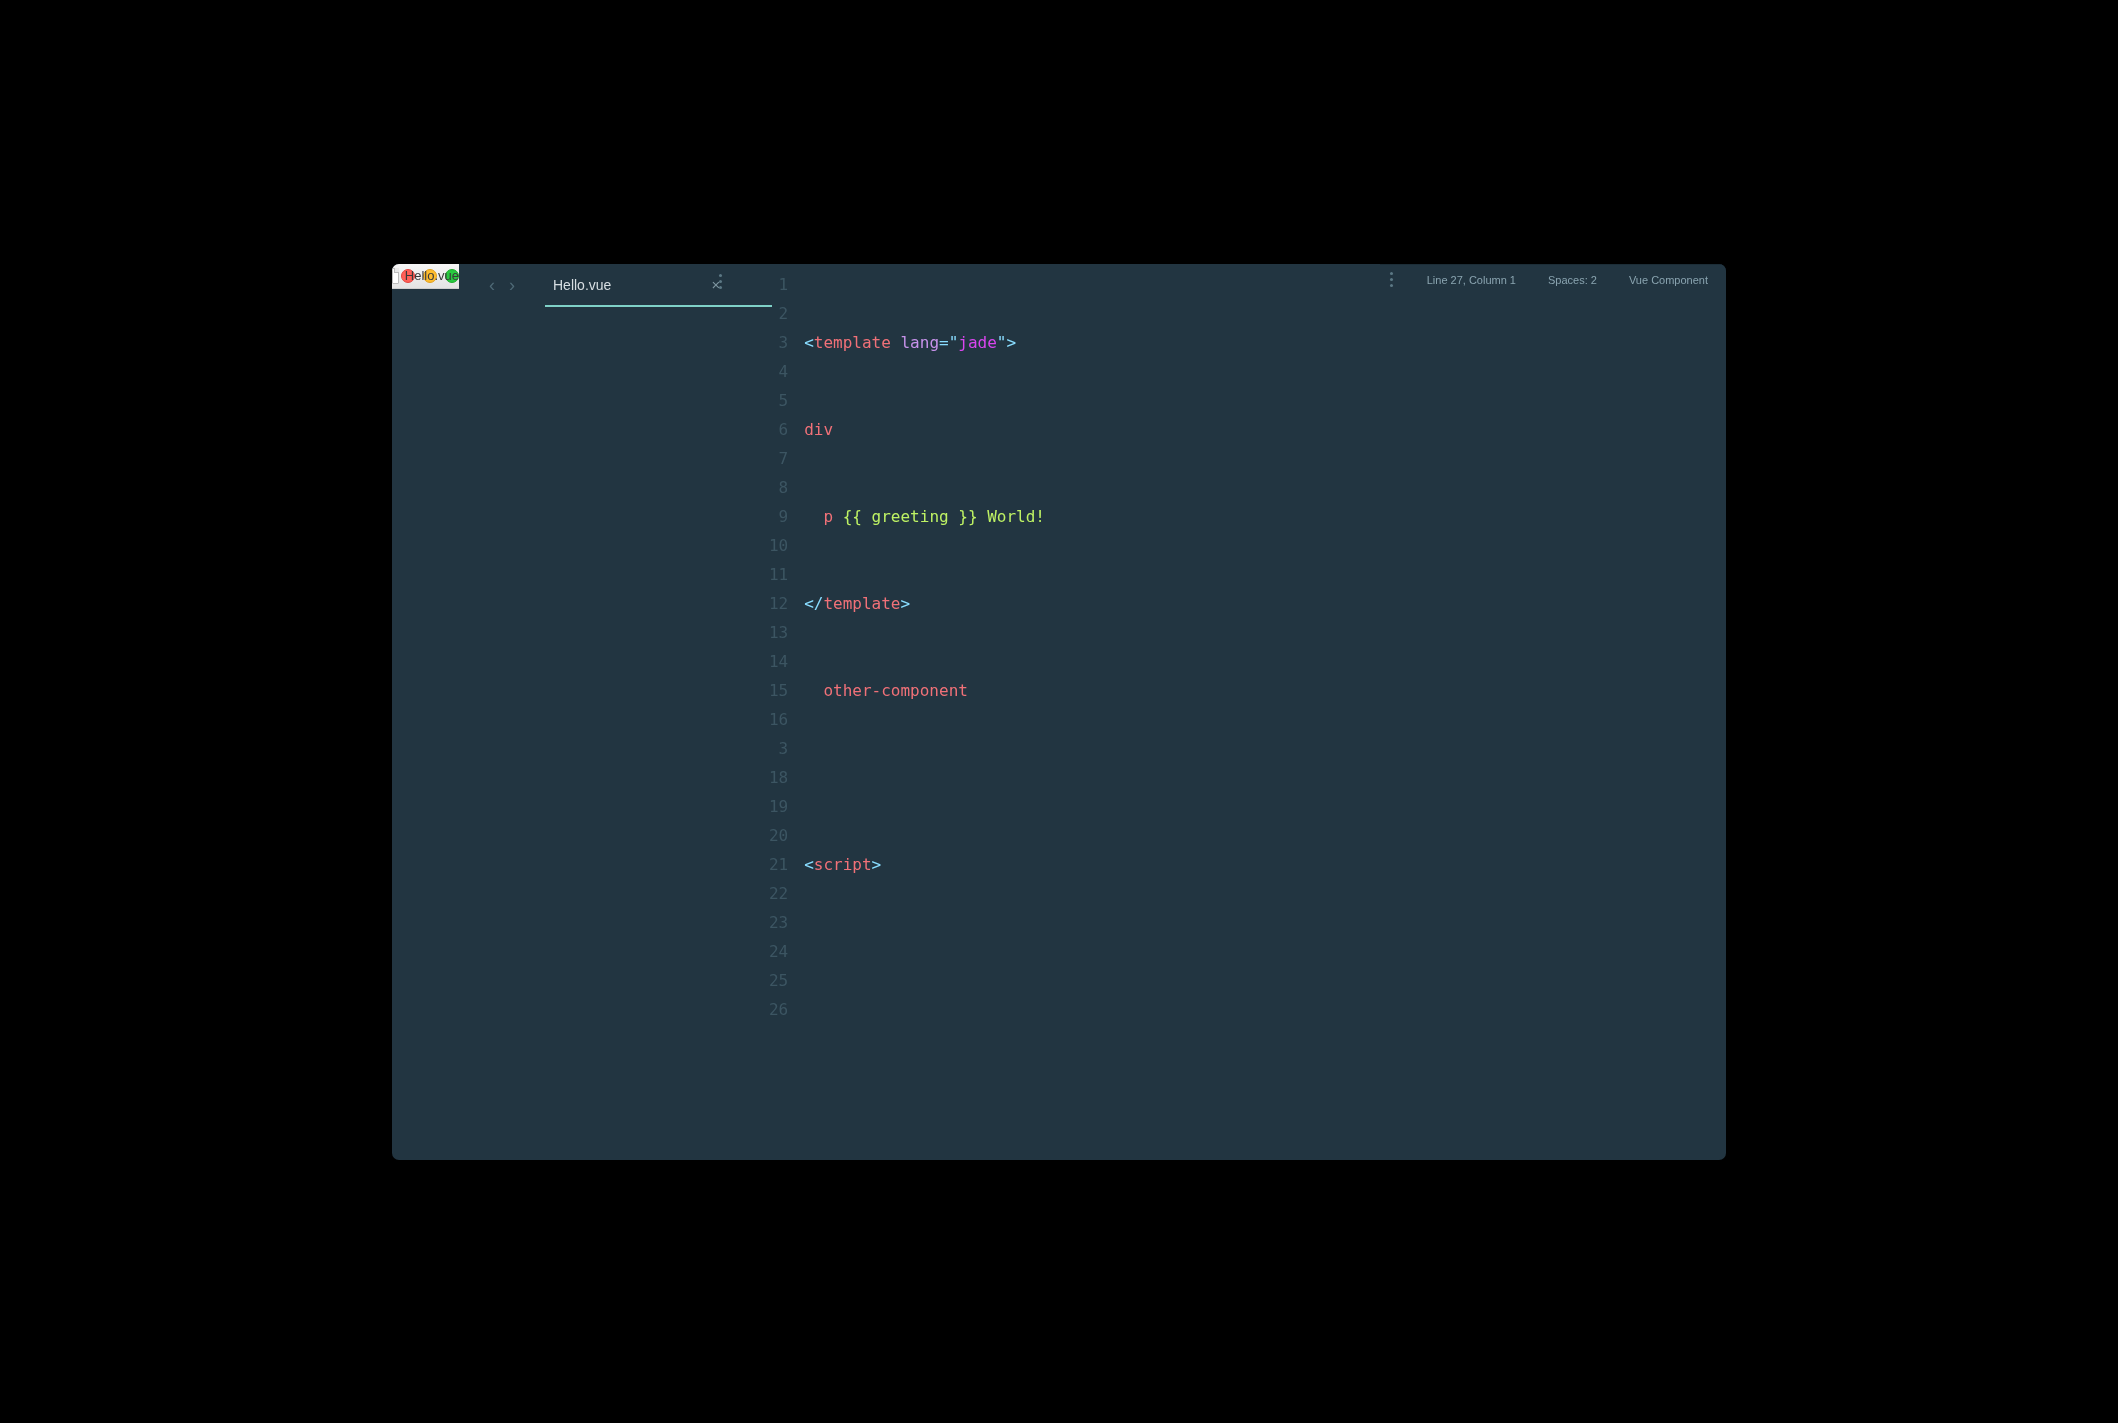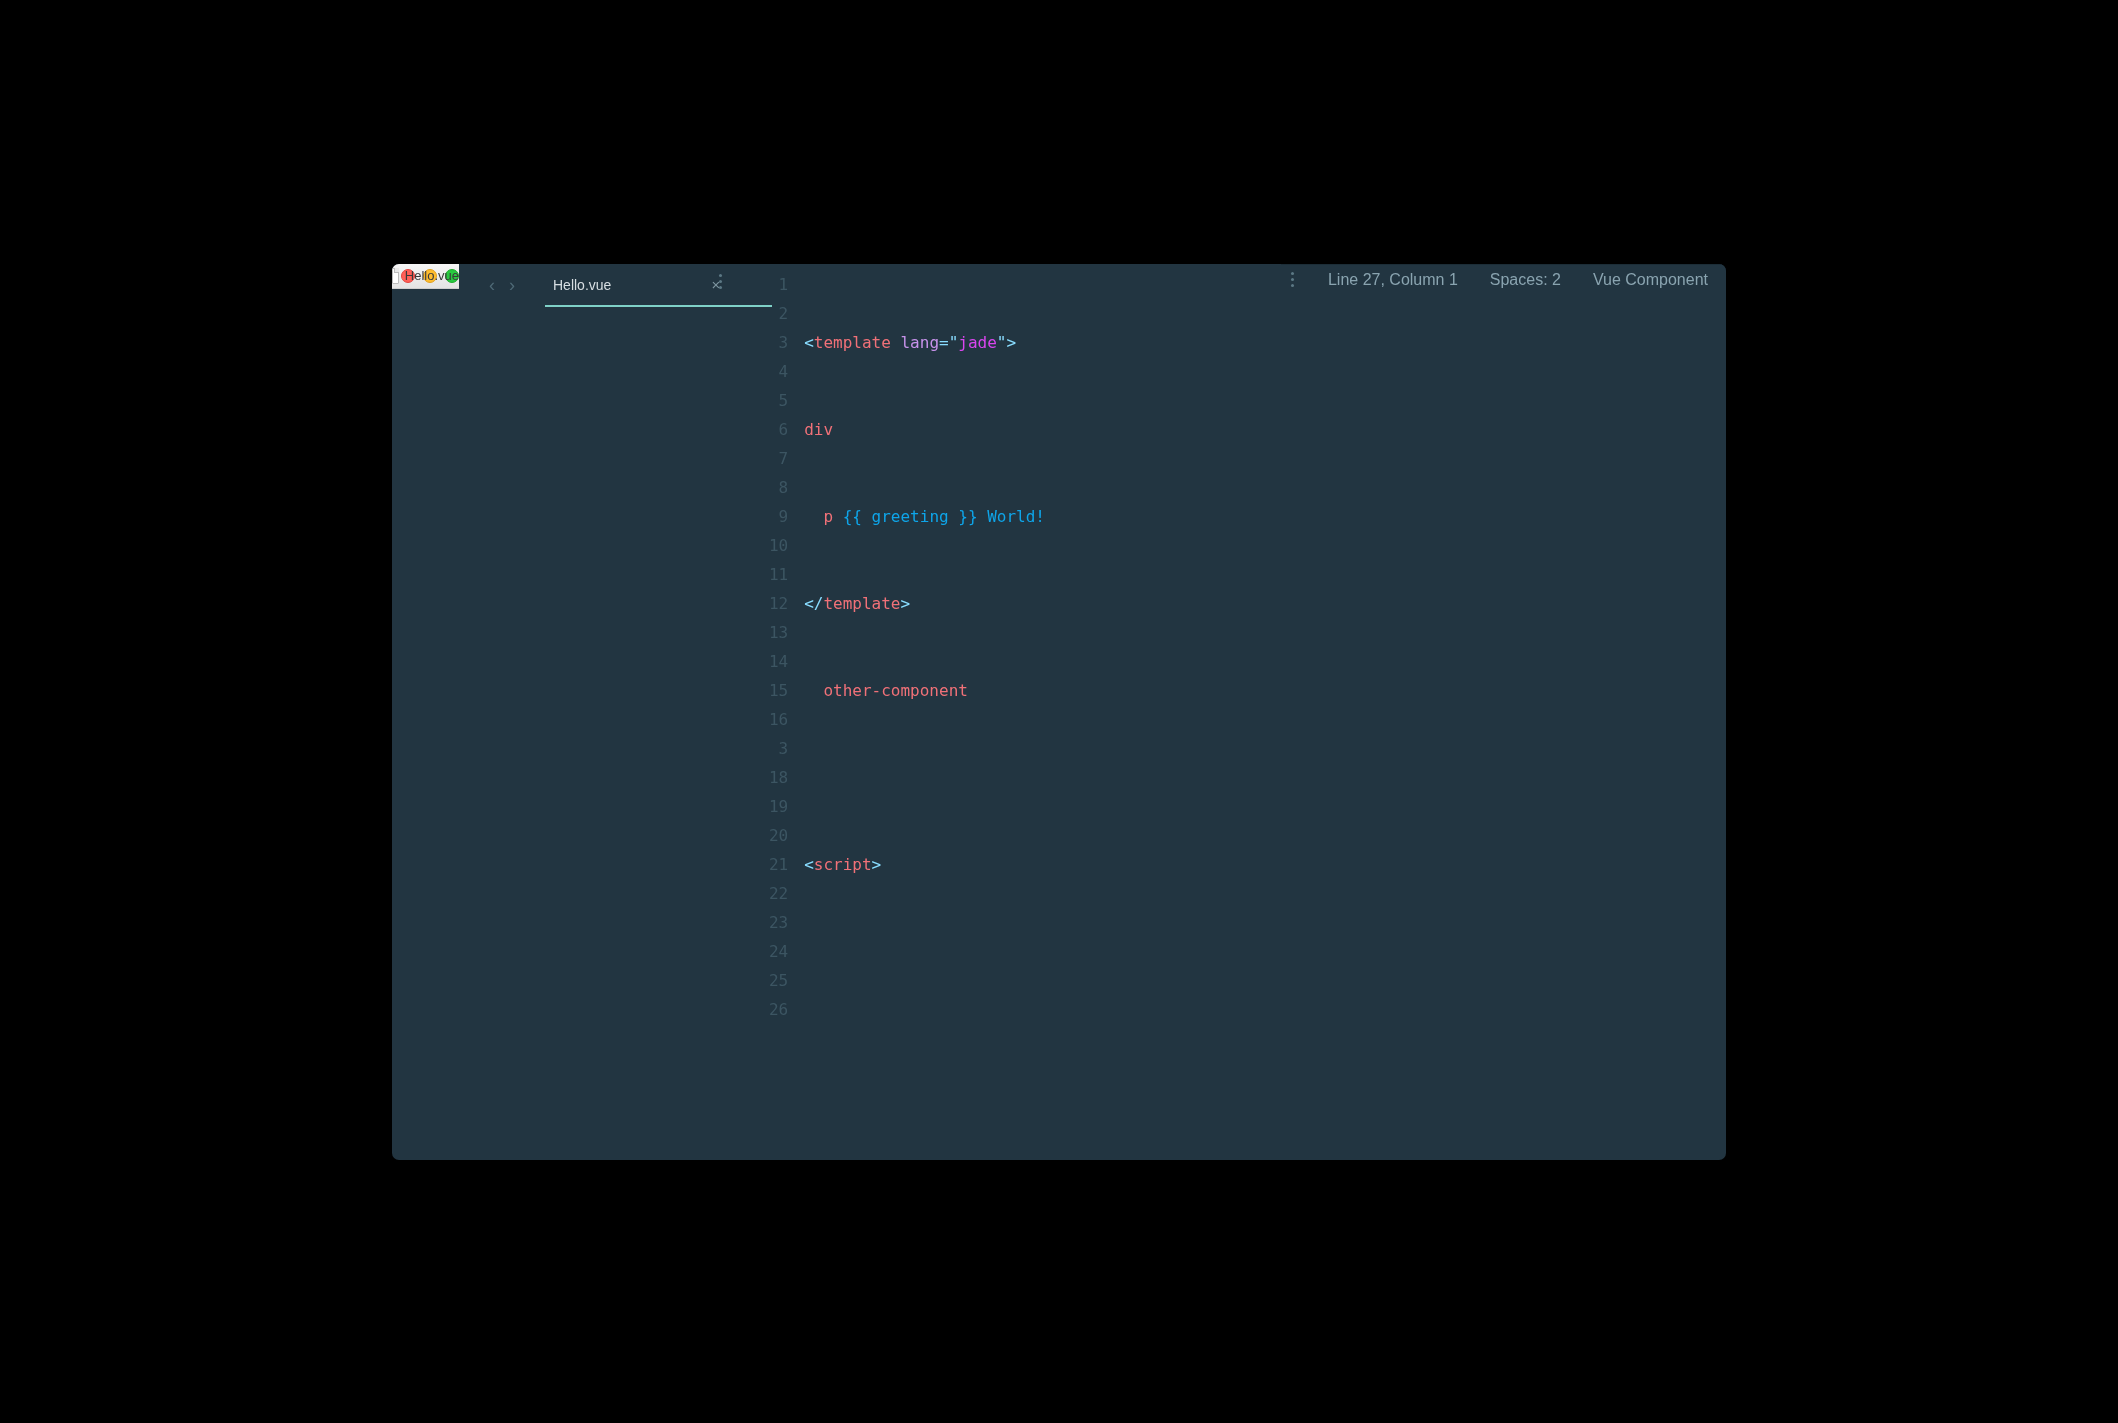--- a/index.html
+++ b/index.html
@@ -132,28 +132,28 @@
     color:var(--text);
     white-space:pre;
   }
   .code .line{height:29px;}
   
   .t-punc{color:#89ddff;}
   .t-tag{color:#f07178;}
   .t-attr{color:#c792ea;}
   .t-str{color:#d946ef;}
   .t-kw2{color:#89ddff;font-style:italic;}
-  .t-ident{color:#0ea5e9;text-align:right;}
+  .t-ident{color:#bef264;text-align:right;}
   
   .status{
     height:30px;
     flex:0 0 auto;
     display:flex;
     align-items:center;
-    font-size:16px;
+    font-size:11px;
     color:var(--status);
     padding:0 18px 0 10px;
     border-top:1px solid rgba(0,0,0,0.15);
     background:var(--bg);
   }
   .status .sb-menu{
     display:flex;flex-direction:column;gap:3px;margin-right:34px;
   }
   .status .sb-menu span{width:3px;height:3px;background:#5c7884;border-radius:50%;}
   .status .spacer{flex:1;}

